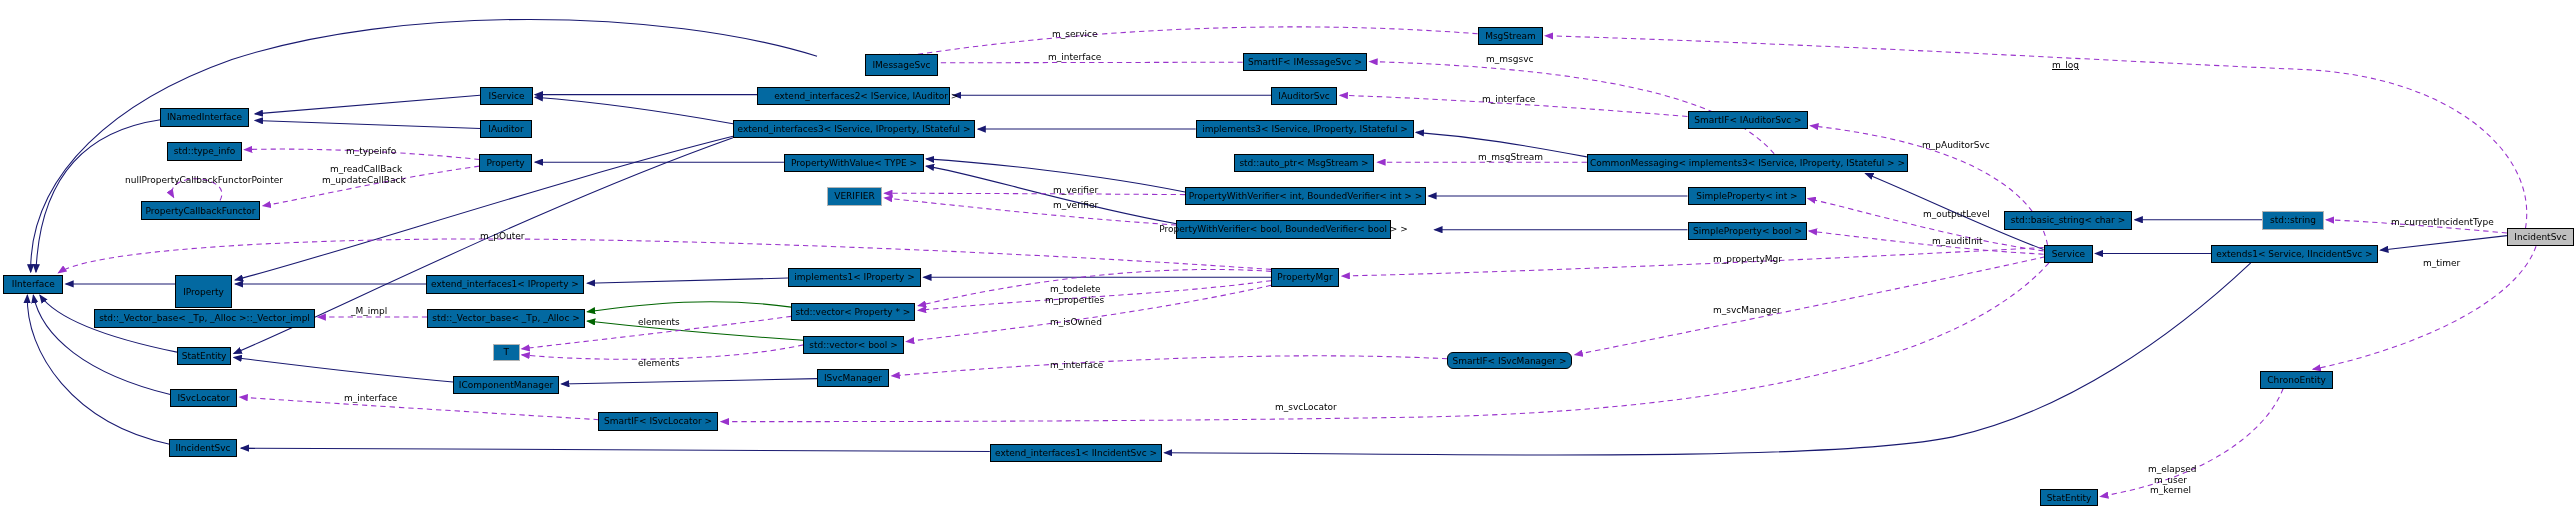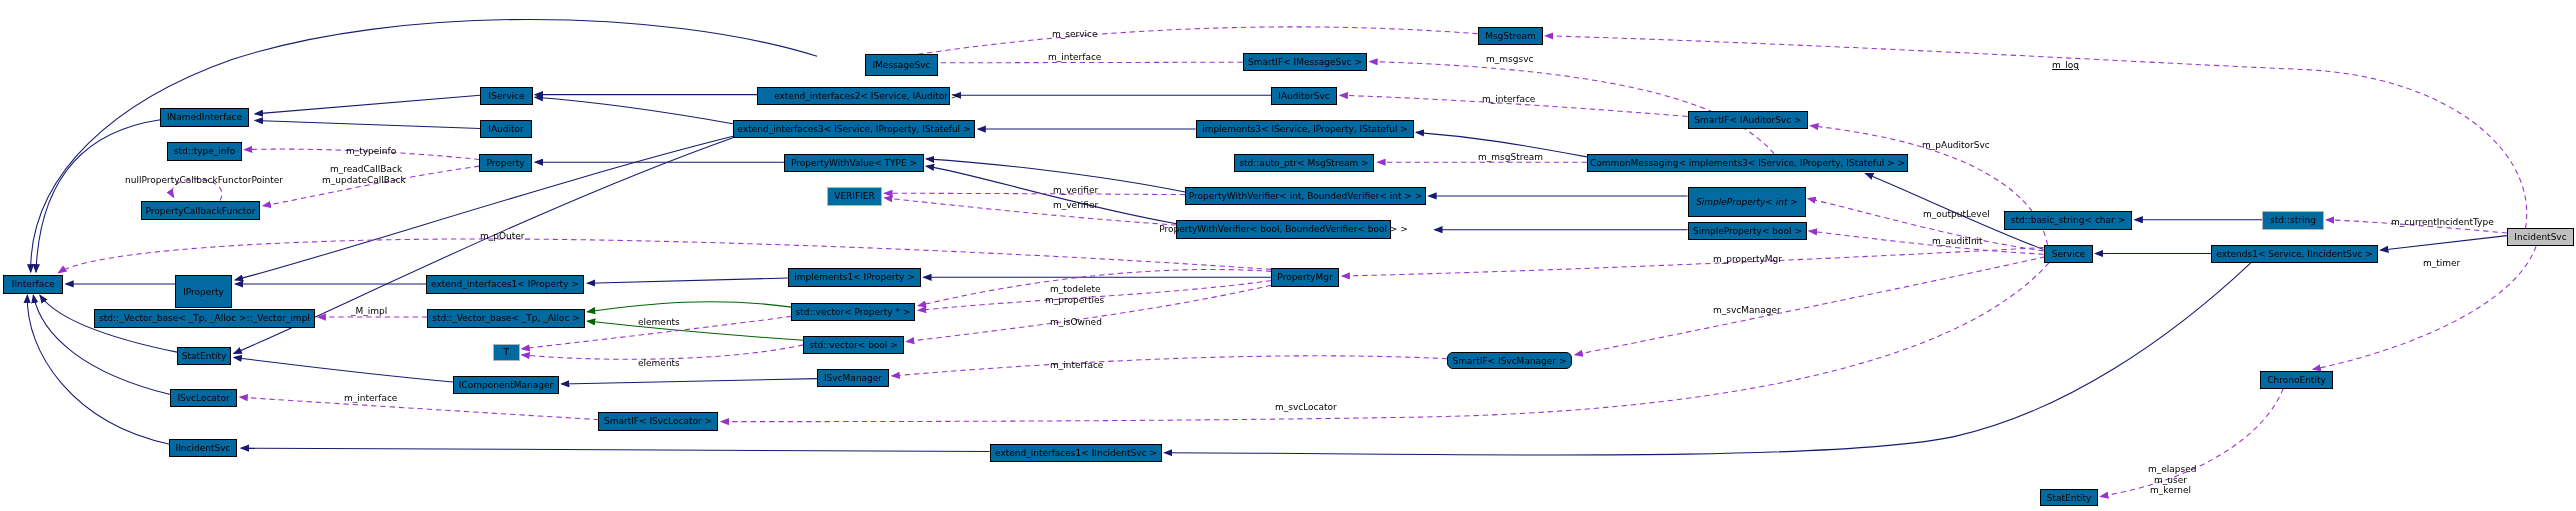--- a/index.html
+++ b/index.html
@@ -125,21 +125,21 @@
       <div class="node" style="left: 990px; top: 444px; width: 172px; height: 18px;">extend_interfaces1&lt; IIncidentSvc &gt;</div>
       <div class="node" style="left: 1243px; top: 53px; width: 124px; height: 18px;">SmartIF&lt; IMessageSvc &gt;</div>
       <div class="node" style="left: 1271px; top: 87px; width: 66px; height: 18px;">IAuditorSvc</div>
       <div class="node" style="left: 1196px; top: 120px; width: 218px; height: 18px;">implements3&lt; IService, IProperty, IStateful &gt;</div>
       <div class="node" style="left: 1234px; top: 154px; width: 140px; height: 18px;">std::auto_ptr&lt; MsgStream &gt;</div>
       <div class="node" style="left: 1185px; top: 187px; width: 241px; height: 18px;">PropertyWithVerifier&lt; int, BoundedVerifier&lt; int &gt; &gt;</div>
       <div class="node" style="left: 1176px; top: 220px; width: 215px; height: 18.5px;">PropertyWithVerifier&lt; bool, BoundedVerifier&lt; bool &gt; &gt;</div>
       <div class="node" style="left: 1478px; top: 27px; width: 65px; height: 18px;">MsgStream</div>
       <div class="node" style="left: 1688px; top: 111px; width: 120px; height: 18px;">SmartIF&lt; IAuditorSvc &gt;</div>
       <div class="node" style="left: 1587px; top: 154px; width: 321px; height: 18px;">CommonMessaging&lt; implements3&lt; IService, IProperty, IStateful &gt; &gt;</div>
-      <div class="node" style="left: 1688px; top: 187px; width: 118px; height: 30px; font-style: italic;">SimpleProperty&lt; int &gt;</div>
+      <div class="node" style="left: 1688px; top: 187px; width: 118px; height: 18px;">SimpleProperty&lt; int &gt;</div>
       <div class="node" style="left: 1688px; top: 222px; width: 119px; height: 18px;">SimpleProperty&lt; bool &gt;</div>
       <div class="node" style="left: 1447px; top: 352px; width: 125px; height: 17px; border-radius: 6px;">SmartIF&lt; ISvcManager &gt;</div>
       <div class="node" style="left: 2004px; top: 211px; width: 128px; height: 18.5px;">std::basic_string&lt; char &gt;</div>
       <div class="node gray" style="left: 2262px; top: 211px; width: 62px; height: 18.5px;">std::string</div>
       <div class="node" style="left: 2044px; top: 245px; width: 49px; height: 18px;">Service</div>
       <div class="node" style="left: 2211px; top: 245px; width: 167px; height: 18px;">extends1&lt; Service, IIncidentSvc &gt;</div>
       <div class="node main" style="left: 2507px; top: 228px; width: 67px; height: 18px;">IncidentSvc</div>
       <div class="node" style="left: 2260px; top: 371px; width: 73px; height: 18px;">ChronoEntity</div>
       <div class="node" style="left: 2040px; top: 489px; width: 58px; height: 17px;">StatEntity</div>
     </div>

